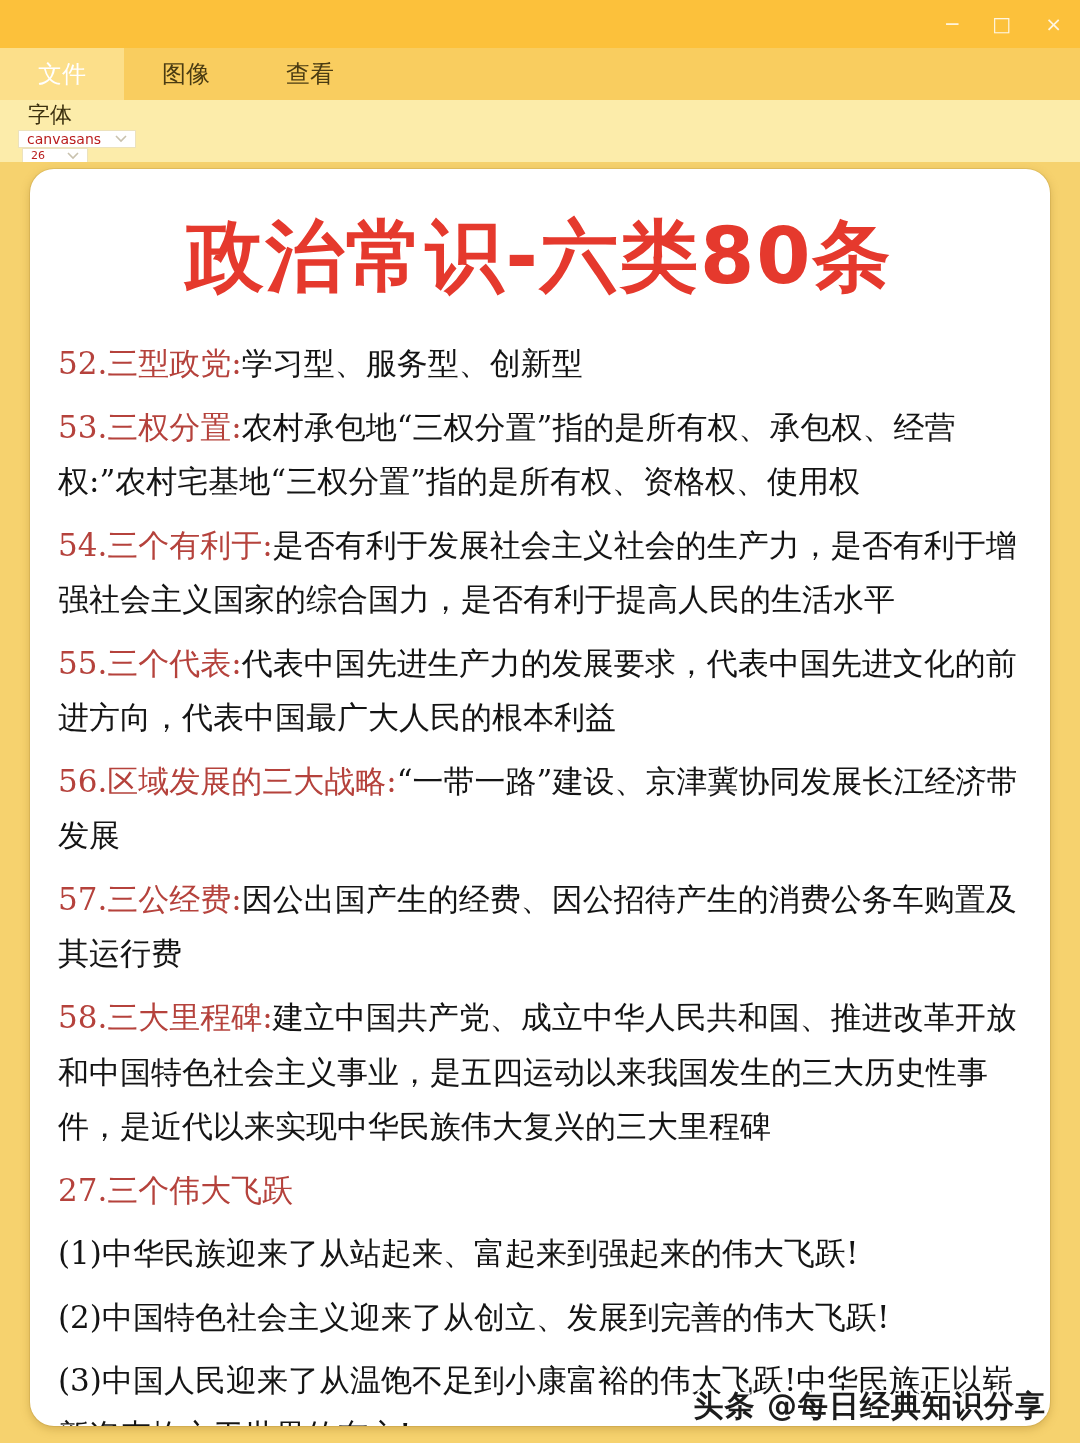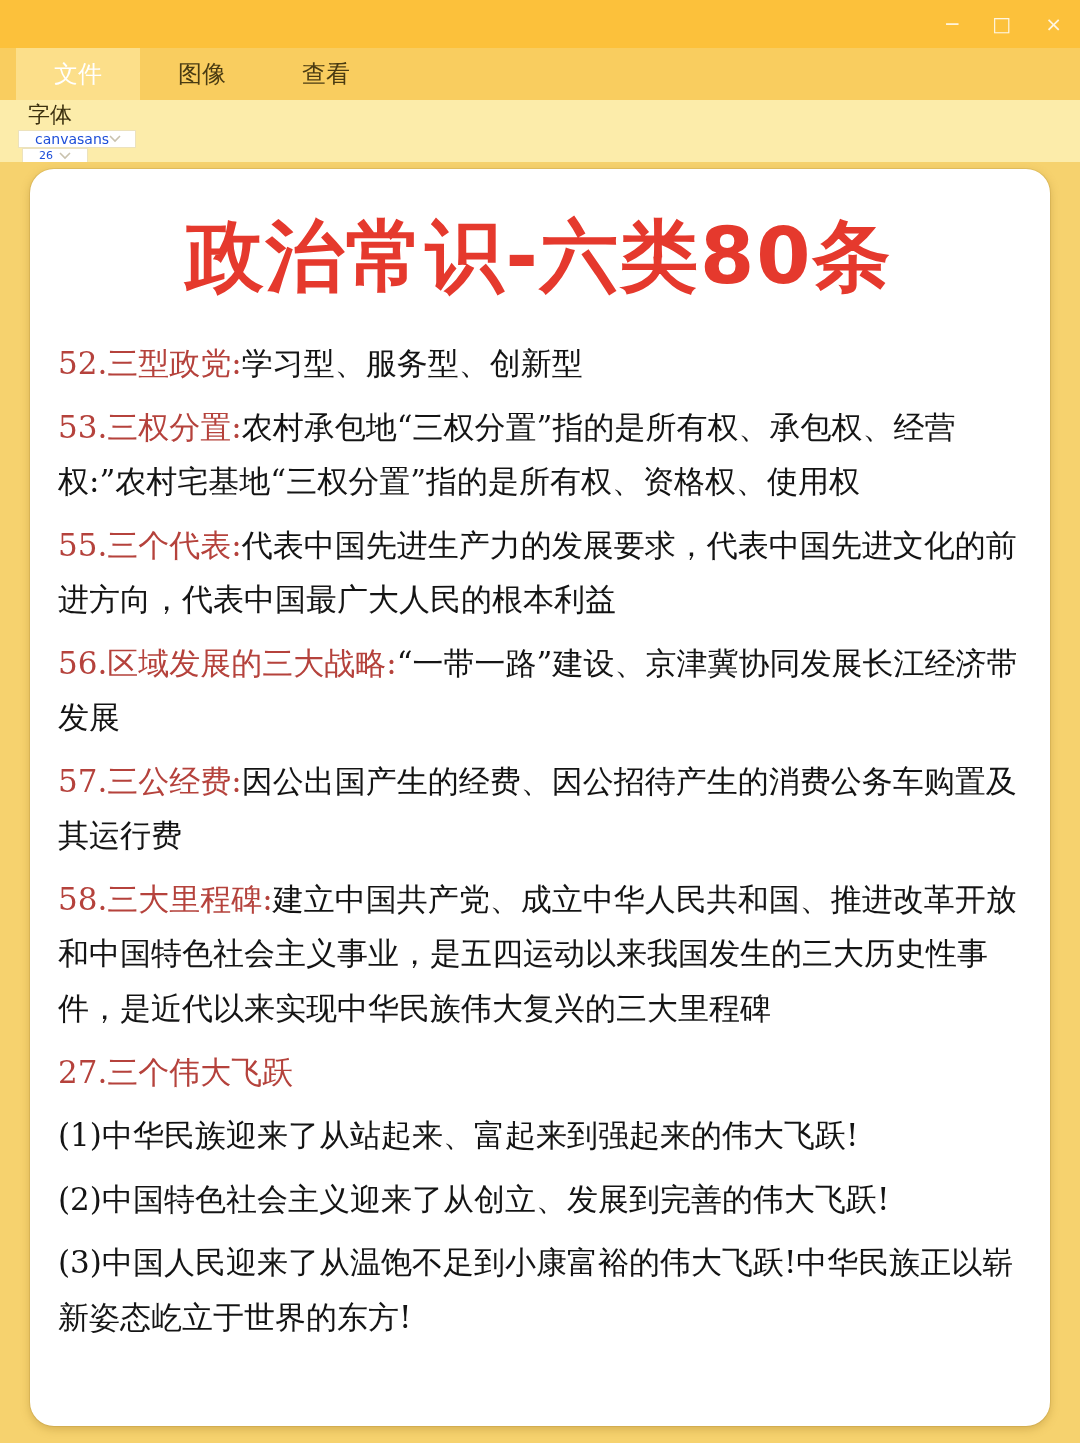--- a/index.html
+++ b/index.html
@@ -6,28 +6,28 @@
   html,body { width:1080px; }
   body { font-family:"DejaVu Sans","Liberation Sans",sans-serif; }
   .app { position:relative; width:1080px; height:1443px; overflow:hidden; background:#f6d26e; }
 
   
   .titlebar { position:relative; height:48px; background:#fcc13b; }
   .win-controls { position:absolute; right:18px; top:0; height:48px; display:flex; align-items:center; gap:34px; }
   .win-btn { color:rgba(255,255,255,.85); font-size:20px; line-height:1; cursor:default; font-family:"DejaVu Sans",sans-serif; }
 
   
-  .menubar { height:52px; background:#f9cd5f; display:flex; align-items:stretch;padding-left:16px; }
+  .menubar { height:52px; background:#f9cd5f; display:flex; align-items:stretch; }
   .menu-tab { display:flex; align-items:center; justify-content:center; padding:0 38px; font-size:24px; color:#4a3b12; }
   .menu-tab.active { background:#fcdf8a; color:#ffffff; }
 
   
   .toolbar { height:62px; background:#fcecaa; display:flex; align-items:flex-start; padding:0 18px;flex-direction:column; }
   .tb-label { font-size:22px; color:#3a2f0e; margin:0 10px 0 10px; }
-  .select-box { height:34px; background:#fff; border:1px solid #ece2bd; display:flex; align-items:center; justify-content:space-between; padding:0 16px; color:#1d4ed8; }
+  .select-box { height:34px; background:#fff; border:1px solid #ece2bd; display:flex; align-items:center; justify-content:space-between; padding:0 8px; color:#b91c1c; }
   .select-box.font { width:118px; font-size:14px; }
   .select-box.size { width:66px; font-size:11px; margin-left:4px; }
   .chev { width:12px; height:8px; flex:0 0 auto; }
   .fmt-group { display:flex; align-items:center; gap:22px; margin-left:46px; }
   .fmt-btn { font-size:26px; color:#17150a; background:transparent; border:none; line-height:1; font-family:"DejaVu Serif","Liberation Serif",serif; }
   .fmt-btn.u { text-decoration:underline; }
   .combo { width:372px; height:36px; margin-left:48px; background:#fff; border:1px solid #ece2bd; display:flex; align-items:center; justify-content:flex-end; padding:0 10px; }
   .refresh-btn { width:36px; height:36px; background:#fff; border:1px solid #ece2bd; border-left:none; display:flex; align-items:center; justify-content:center; }
   .tb-divider { width:1px; height:48px; background:#ecd27a; margin:0 14px 0 16px; }
   .list-icon { display:flex; flex-direction:column; gap:4px; margin-right:14px; }
@@ -135,26 +135,28 @@
     </div>
   </div>
 
   <div class="workspace">
     <div class="page">
 
       <div class="doc-title">政治常识-六类80条</div>
 
       <p class="item"><span class="head">52.三型政党:</span><span>学习型、服务型、创新型</span></p>
       <p class="item"><span class="head">53.三权分置:</span><span>农村承包地“三权分置”指的是所有权、承包权、经营权:”农村宅基地“三权分置”指的是所有权、资格权、使用权</span></p>
+      <p class="item"><span class="head">54.三个有利于:</span><span>是否有利于发展社会主义社会的生产力，是否有利于增强社会主义国家的综合国力，是否有利于提高人民的生活水平</span></p>
       <p class="item"><span class="head">55.三个代表:</span><span>代表中国先进生产力的发展要求，代表中国先进文化的前进方向，代表中国最广大人民的根本利益</span></p>
       <p class="item"><span class="head">56.区域发展的三大战略:</span><span>“一带一路”建设、京津冀协同发展长江经济带发展</span></p>
       <p class="item"><span class="head">57.三公经费:</span><span>因公出国产生的经费、因公招待产生的消费公务车购置及其运行费</span></p>
       <p class="item"><span class="head">58.三大里程碑:</span><span>建立中国共产党、成立中华人民共和国、推进改革开放和中国特色社会主义事业，是五四运动以来我国发生的三大历史性事件，是近代以来实现中华民族伟大复兴的三大里程碑</span></p>
       <p class="item"><span class="head">27.三个伟大飞跃</span><span></span></p>
       <p class="item"><span>(1)中华民族迎来了从站起来、富起来到强起来的伟大飞跃!</span></p>
       <p class="item"><span>(2)中国特色社会主义迎来了从创立、发展到完善的伟大飞跃!</span></p>
       <p class="item"><span>(3)中国人民迎来了从温饱不足到小康富裕的伟大飞跃!中华民族正以崭新姿态屹立于世界的东方!</span></p>
 
     </div>
 
+    <div class="watermark">头条 @每日经典知识分享</div>
   </div>
 
 </div>
 
 </body></html>

